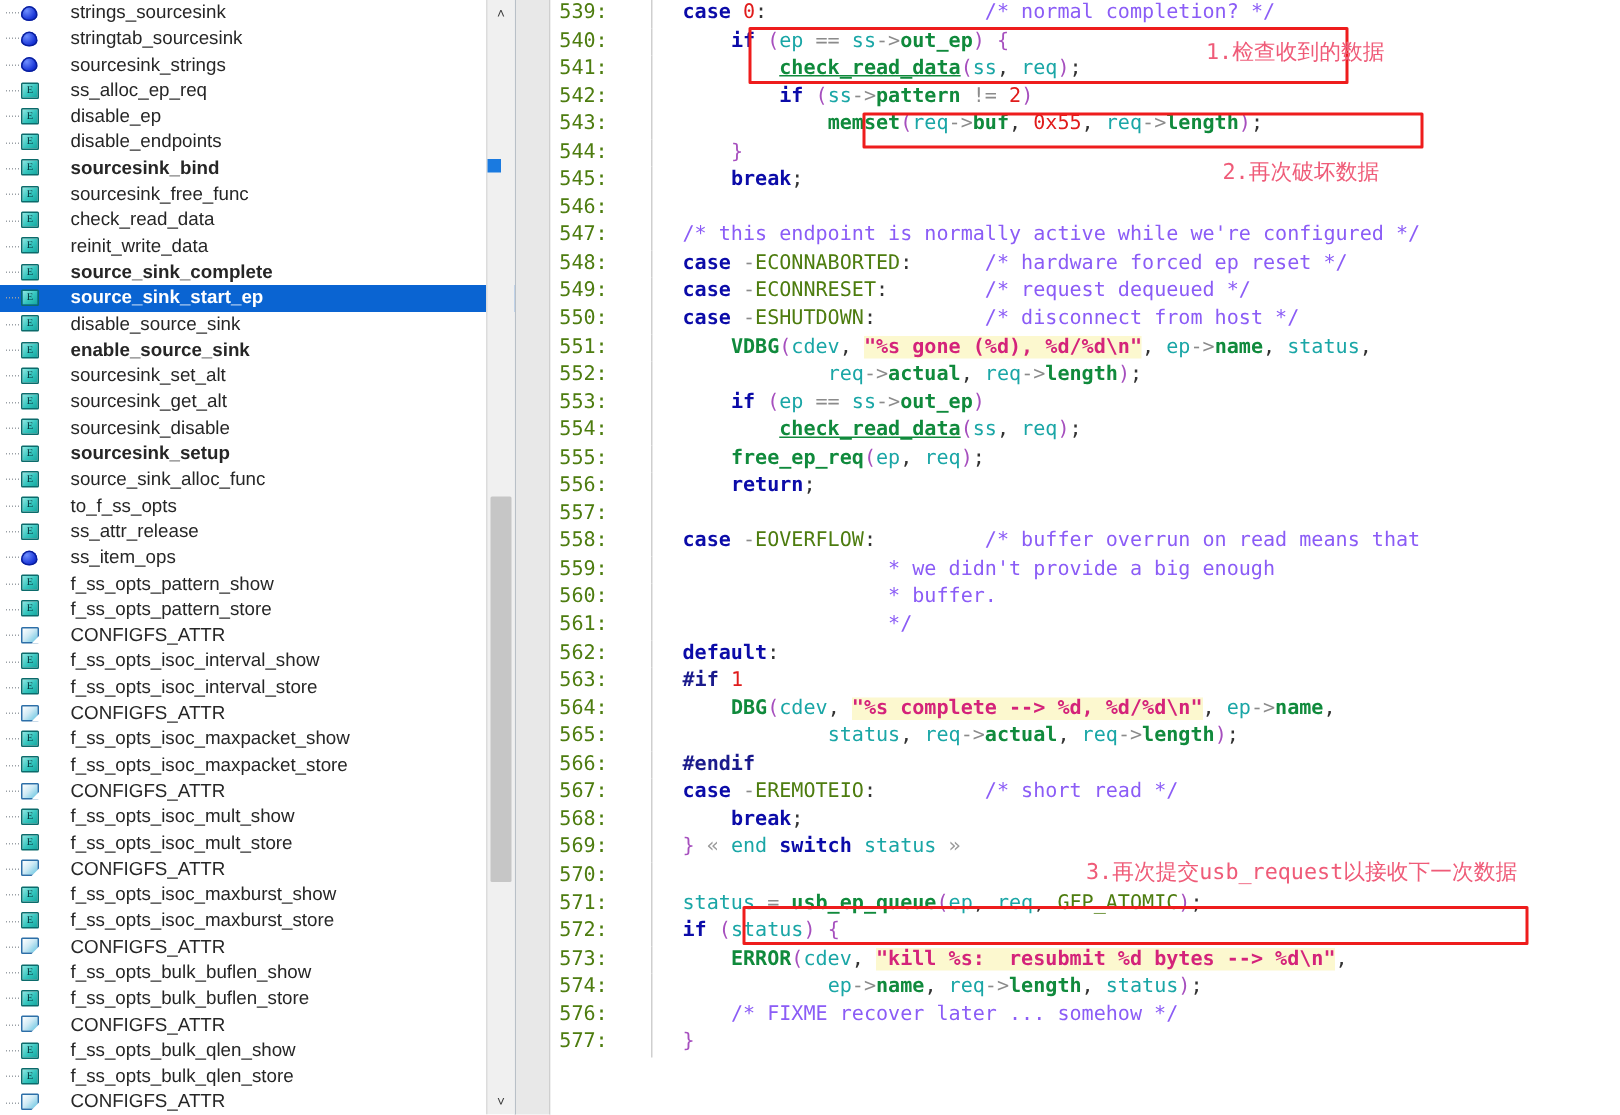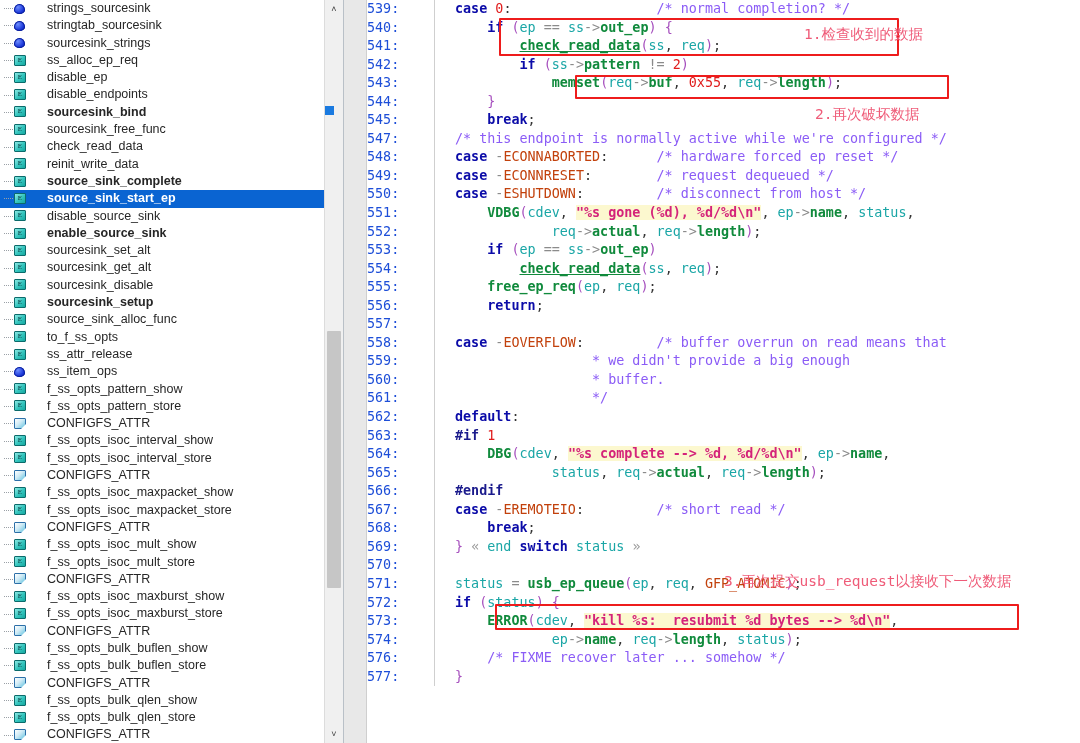--- a/index.html
+++ b/index.html
@@ -94,40 +94,40 @@
   .code-area{
     position:relative;
     font-family:"DejaVu Sans Mono", monospace;
     font-size:13.4px;
     line-height:18.55px;
   }
   .line{
     height:18.55px;white-space:pre;display:flex;align-items:flex-start;
   }
   .lnum{
-    flex:0 0 50px;width:50px;text-align:left;padding-right:6px;
-    color:#1d4ed8;font-family:"DejaVu Sans Mono", monospace;font-size:13.4px;
+    flex:0 0 50px;width:50px;text-align:center;padding-right:6px;
+    color:#4d7c0f;font-family:"DejaVu Sans Mono", monospace;font-size:13.4px;
     box-sizing:border-box;
   }
   .fold{
     flex:0 0 32px;width:32px;border-left:1px solid #e2e2e2;
     position:relative;box-sizing:border-box;
   }
   .fold .bar{
     position:absolute;left:16px;top:0;width:1px;height:18.55px;background:#cfcfcf;
   }
   .ctext{
     flex:1 1 auto;white-space:pre;padding-left:6px;
     font-family:"DejaVu Sans Mono", monospace;
   }
 
   
   .kw      {color:#0b0ba8;font-weight:bold;}     
   .pp      {color:#1a1a8c;font-weight:bold;}     
-  .macroid {color:#c2410c;}                      
+  .macroid {color:#4d7c0f;}                      
   .num     {color:#e01b1b;}
   .fn      {color:#108a3c;font-weight:bold;}     
   .fnu     {color:#108a3c;font-weight:bold;text-decoration:underline;}
   .var     {color:#1aa6a6;}                      
   .memberb {color:#108a3c;font-weight:bold;}
   .punc    {color:#a64fbe;}
   .op      {color:#8b8b8b;}
   .cmt     {color:#8b5cf6;}
   .str     {color:#d4237a;background:#fcf8cf;font-weight:bold;}
   .plain   {color:#333333;}
@@ -467,20 +467,21 @@
 
   <div class="editor">
     <div class="code-area" id="code-area">
         <div class="line"><span class="lnum">539:</span><span class="fold"><span class="bar"></span></span><span class="ctext"><span class="kw">case</span><span class="plain"> </span><span class="num">0</span><span class="plain">:</span><span class="plain"> </span><span class="plain"> </span><span class="plain"> </span><span class="plain"> </span><span class="plain"> </span><span class="plain"> </span><span class="plain"> </span><span class="plain"> </span><span class="plain"> </span><span class="plain"> </span><span class="plain"> </span><span class="plain"> </span><span class="plain"> </span><span class="plain"> </span><span class="plain"> </span><span class="plain"> </span><span class="plain"> </span><span class="plain"> </span><span class="cmt">/* normal completion? */</span></span></div>
         <div class="line"><span class="lnum">540:</span><span class="fold"><span class="bar"></span></span><span class="ctext"><span class="plain"> </span><span class="plain"> </span><span class="plain"> </span><span class="plain"> </span><span class="kw">if</span><span class="plain"> </span><span class="punc">(</span><span class="var">ep</span><span class="plain"> </span><span class="op">==</span><span class="plain"> </span><span class="var">ss</span><span class="op">-&gt;</span><span class="memberb">out_ep</span><span class="punc">)</span><span class="plain"> </span><span class="punc">{</span></span></div>
         <div class="line"><span class="lnum">541:</span><span class="fold"><span class="bar"></span></span><span class="ctext"><span class="plain"> </span><span class="plain"> </span><span class="plain"> </span><span class="plain"> </span><span class="plain"> </span><span class="plain"> </span><span class="plain"> </span><span class="plain"> </span><span class="fnu">check_read_data</span><span class="punc">(</span><span class="var">ss</span><span class="plain">,</span><span class="plain"> </span><span class="var">req</span><span class="punc">)</span><span class="plain">;</span></span></div>
         <div class="line"><span class="lnum">542:</span><span class="fold"><span class="bar"></span></span><span class="ctext"><span class="plain"> </span><span class="plain"> </span><span class="plain"> </span><span class="plain"> </span><span class="plain"> </span><span class="plain"> </span><span class="plain"> </span><span class="plain"> </span><span class="kw">if</span><span class="plain"> </span><span class="punc">(</span><span class="var">ss</span><span class="op">-&gt;</span><span class="memberb">pattern</span><span class="plain"> </span><span class="op">!=</span><span class="plain"> </span><span class="num">2</span><span class="punc">)</span></span></div>
         <div class="line"><span class="lnum">543:</span><span class="fold"><span class="bar"></span></span><span class="ctext"><span class="plain"> </span><span class="plain"> </span><span class="plain"> </span><span class="plain"> </span><span class="plain"> </span><span class="plain"> </span><span class="plain"> </span><span class="plain"> </span><span class="plain"> </span><span class="plain"> </span><span class="plain"> </span><span class="plain"> </span><span class="fn">memset</span><span class="punc">(</span><span class="var">req</span><span class="op">-&gt;</span><span class="memberb">buf</span><span class="plain">,</span><span class="plain"> </span><span class="num">0x55</span><span class="plain">,</span><span class="plain"> </span><span class="var">req</span><span class="op">-&gt;</span><span class="memberb">length</span><span class="punc">)</span><span class="plain">;</span></span></div>
         <div class="line"><span class="lnum">544:</span><span class="fold"><span class="bar"></span></span><span class="ctext"><span class="plain"> </span><span class="plain"> </span><span class="plain"> </span><span class="plain"> </span><span class="punc">}</span></span></div>
         <div class="line"><span class="lnum">545:</span><span class="fold"><span class="bar"></span></span><span class="ctext"><span class="plain"> </span><span class="plain"> </span><span class="plain"> </span><span class="plain"> </span><span class="kw">break</span><span class="plain">;</span></span></div>
+        <div class="line"><span class="lnum">546:</span><span class="fold"><span class="bar"></span></span><span class="ctext"></span></div>
         <div class="line"><span class="lnum">547:</span><span class="fold"><span class="bar"></span></span><span class="ctext"><span class="cmt">/* this endpoint is normally active while we're configured */</span></span></div>
         <div class="line"><span class="lnum">548:</span><span class="fold"><span class="bar"></span></span><span class="ctext"><span class="kw">case</span><span class="plain"> </span><span class="op">-</span><span class="macroid">ECONNABORTED</span><span class="plain">:</span><span class="plain"> </span><span class="plain"> </span><span class="plain"> </span><span class="plain"> </span><span class="plain"> </span><span class="plain"> </span><span class="cmt">/* hardware forced ep reset */</span></span></div>
         <div class="line"><span class="lnum">549:</span><span class="fold"><span class="bar"></span></span><span class="ctext"><span class="kw">case</span><span class="plain"> </span><span class="op">-</span><span class="macroid">ECONNRESET</span><span class="plain">:</span><span class="plain"> </span><span class="plain"> </span><span class="plain"> </span><span class="plain"> </span><span class="plain"> </span><span class="plain"> </span><span class="plain"> </span><span class="plain"> </span><span class="cmt">/* request dequeued */</span></span></div>
         <div class="line"><span class="lnum">550:</span><span class="fold"><span class="bar"></span></span><span class="ctext"><span class="kw">case</span><span class="plain"> </span><span class="op">-</span><span class="macroid">ESHUTDOWN</span><span class="plain">:</span><span class="plain"> </span><span class="plain"> </span><span class="plain"> </span><span class="plain"> </span><span class="plain"> </span><span class="plain"> </span><span class="plain"> </span><span class="plain"> </span><span class="plain"> </span><span class="cmt">/* disconnect from host */</span></span></div>
         <div class="line"><span class="lnum">551:</span><span class="fold"><span class="bar"></span></span><span class="ctext"><span class="plain"> </span><span class="plain"> </span><span class="plain"> </span><span class="plain"> </span><span class="fn">VDBG</span><span class="punc">(</span><span class="var">cdev</span><span class="plain">,</span><span class="plain"> </span><span class="str">"%s gone (%d), %d/%d\n"</span><span class="plain">,</span><span class="plain"> </span><span class="var">ep</span><span class="op">-&gt;</span><span class="memberb">name</span><span class="plain">,</span><span class="plain"> </span><span class="var">status</span><span class="plain">,</span></span></div>
         <div class="line"><span class="lnum">552:</span><span class="fold"><span class="bar"></span></span><span class="ctext"><span class="plain"> </span><span class="plain"> </span><span class="plain"> </span><span class="plain"> </span><span class="plain"> </span><span class="plain"> </span><span class="plain"> </span><span class="plain"> </span><span class="plain"> </span><span class="plain"> </span><span class="plain"> </span><span class="plain"> </span><span class="var">req</span><span class="op">-&gt;</span><span class="memberb">actual</span><span class="plain">,</span><span class="plain"> </span><span class="var">req</span><span class="op">-&gt;</span><span class="memberb">length</span><span class="punc">)</span><span class="plain">;</span></span></div>
         <div class="line"><span class="lnum">553:</span><span class="fold"><span class="bar"></span></span><span class="ctext"><span class="plain"> </span><span class="plain"> </span><span class="plain"> </span><span class="plain"> </span><span class="kw">if</span><span class="plain"> </span><span class="punc">(</span><span class="var">ep</span><span class="plain"> </span><span class="op">==</span><span class="plain"> </span><span class="var">ss</span><span class="op">-&gt;</span><span class="memberb">out_ep</span><span class="punc">)</span></span></div>
         <div class="line"><span class="lnum">554:</span><span class="fold"><span class="bar"></span></span><span class="ctext"><span class="plain"> </span><span class="plain"> </span><span class="plain"> </span><span class="plain"> </span><span class="plain"> </span><span class="plain"> </span><span class="plain"> </span><span class="plain"> </span><span class="fnu">check_read_data</span><span class="punc">(</span><span class="var">ss</span><span class="plain">,</span><span class="plain"> </span><span class="var">req</span><span class="punc">)</span><span class="plain">;</span></span></div>
         <div class="line"><span class="lnum">555:</span><span class="fold"><span class="bar"></span></span><span class="ctext"><span class="plain"> </span><span class="plain"> </span><span class="plain"> </span><span class="plain"> </span><span class="fn">free_ep_req</span><span class="punc">(</span><span class="var">ep</span><span class="plain">,</span><span class="plain"> </span><span class="var">req</span><span class="punc">)</span><span class="plain">;</span></span></div>
         <div class="line"><span class="lnum">556:</span><span class="fold"><span class="bar"></span></span><span class="ctext"><span class="plain"> </span><span class="plain"> </span><span class="plain"> </span><span class="plain"> </span><span class="kw">return</span><span class="plain">;</span></span></div>

